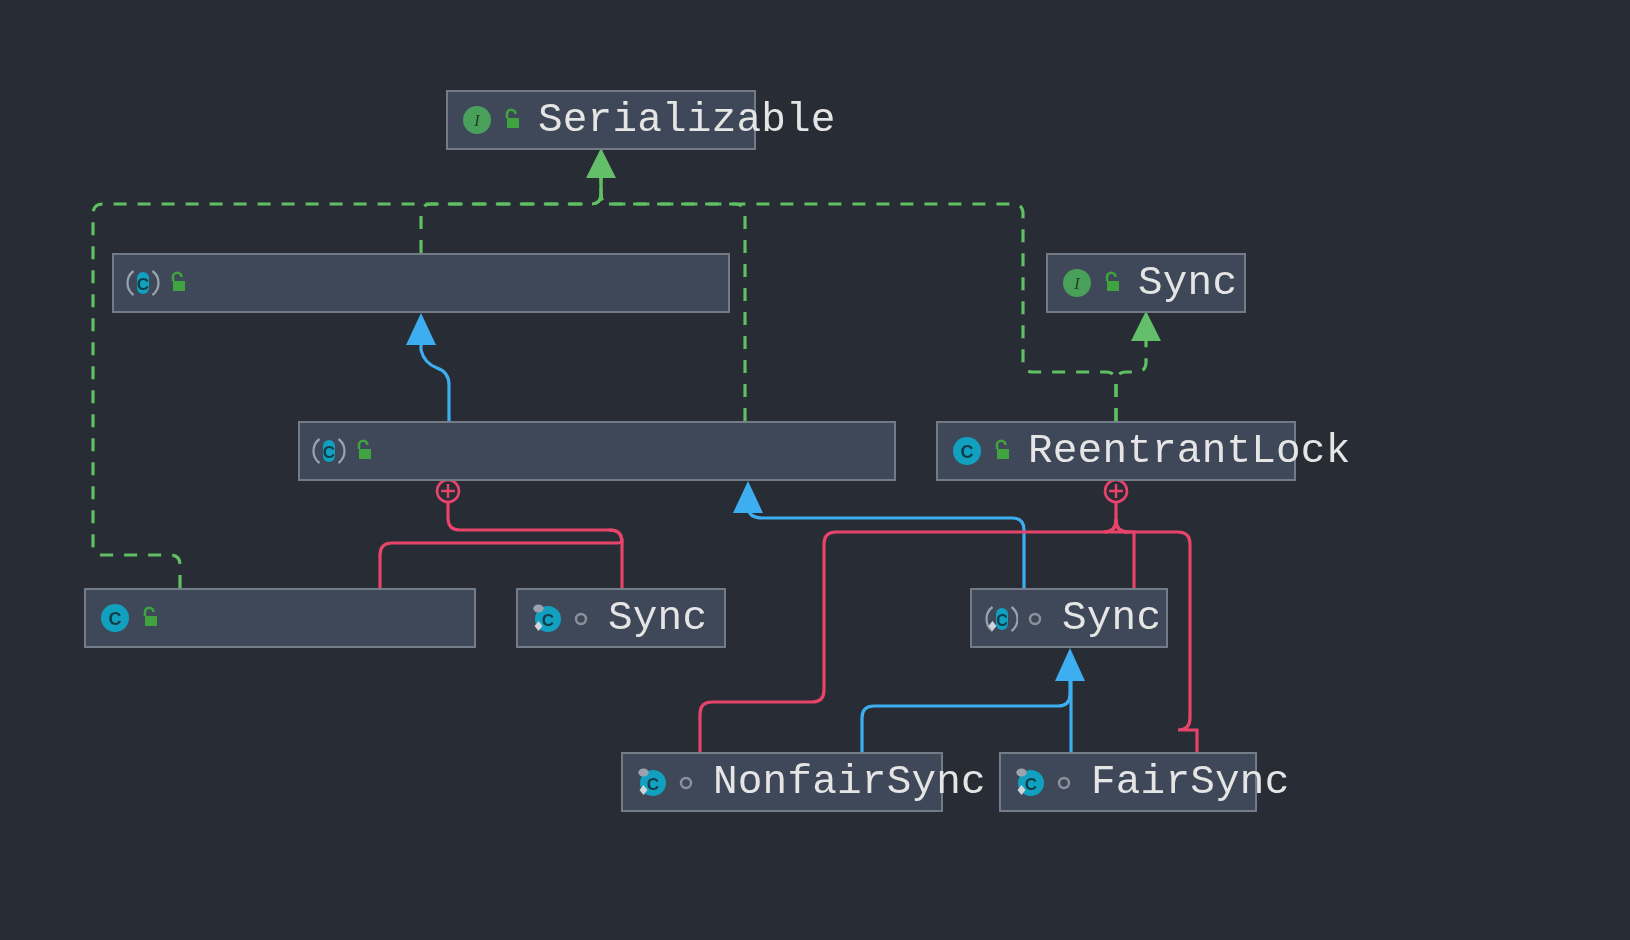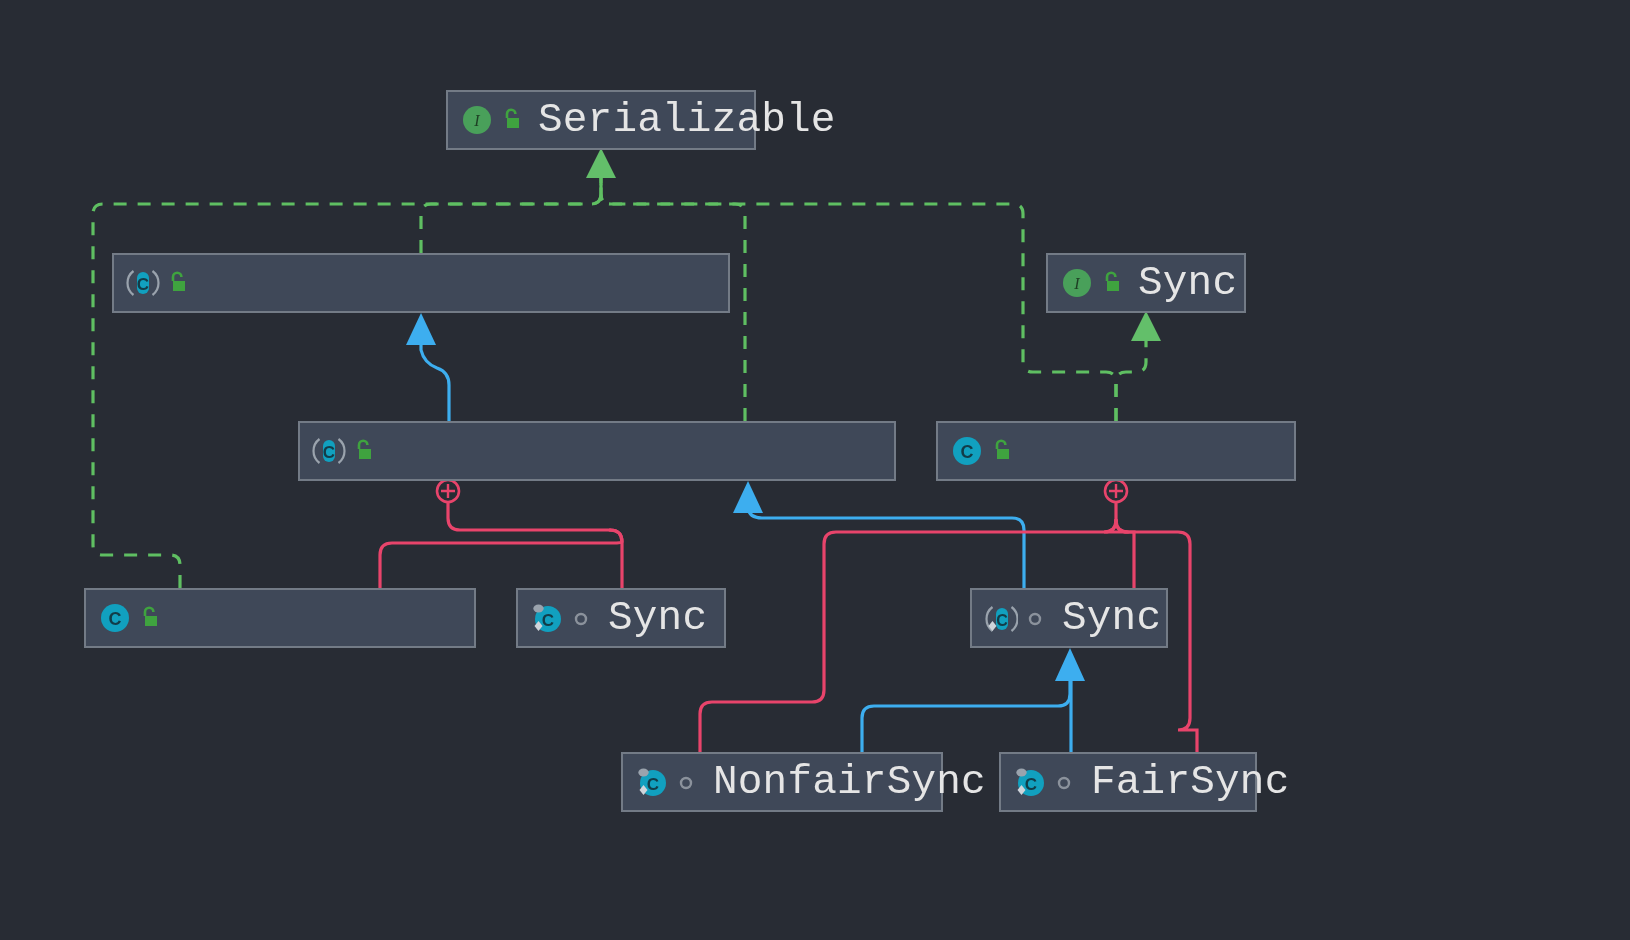--- a/index.html
+++ b/index.html
@@ -198,20 +198,21 @@
         <circle cx="17" cy="17" r="14" fill="#11a0bf"></circle>
         <text x="17" y="24" text-anchor="middle" font-family="Liberation Sans, sans-serif" font-size="18" font-weight="bold" fill="#123c48">C</text>
       </svg>
     </span>
     <span class="vis-wrap">
       <svg width="22" height="26" viewBox="0 0 22 26">
         <path d="M 7 11 L 7 7 A 4.2 4.2 0 0 1 15.4 7" fill="none" stroke="#3fa33f" stroke-width="2.6"></path>
         <rect x="7" y="11" width="12" height="10" fill="#3fa33f"></rect>
       </svg>
     </span>
+    <span class="node-label">ReentrantLock</span>
   </div>
 
   <div class="uml-node" style="left:84px; top:588px; width:392px; height:60px;">
     <span class="icon-wrap">
       <svg width="34" height="34" viewBox="0 0 34 34">
         <circle cx="17" cy="17" r="14" fill="#11a0bf"></circle>
         <text x="17" y="24" text-anchor="middle" font-family="Liberation Sans, sans-serif" font-size="18" font-weight="bold" fill="#123c48">C</text>
       </svg>
     </span>
     <span class="vis-wrap">

